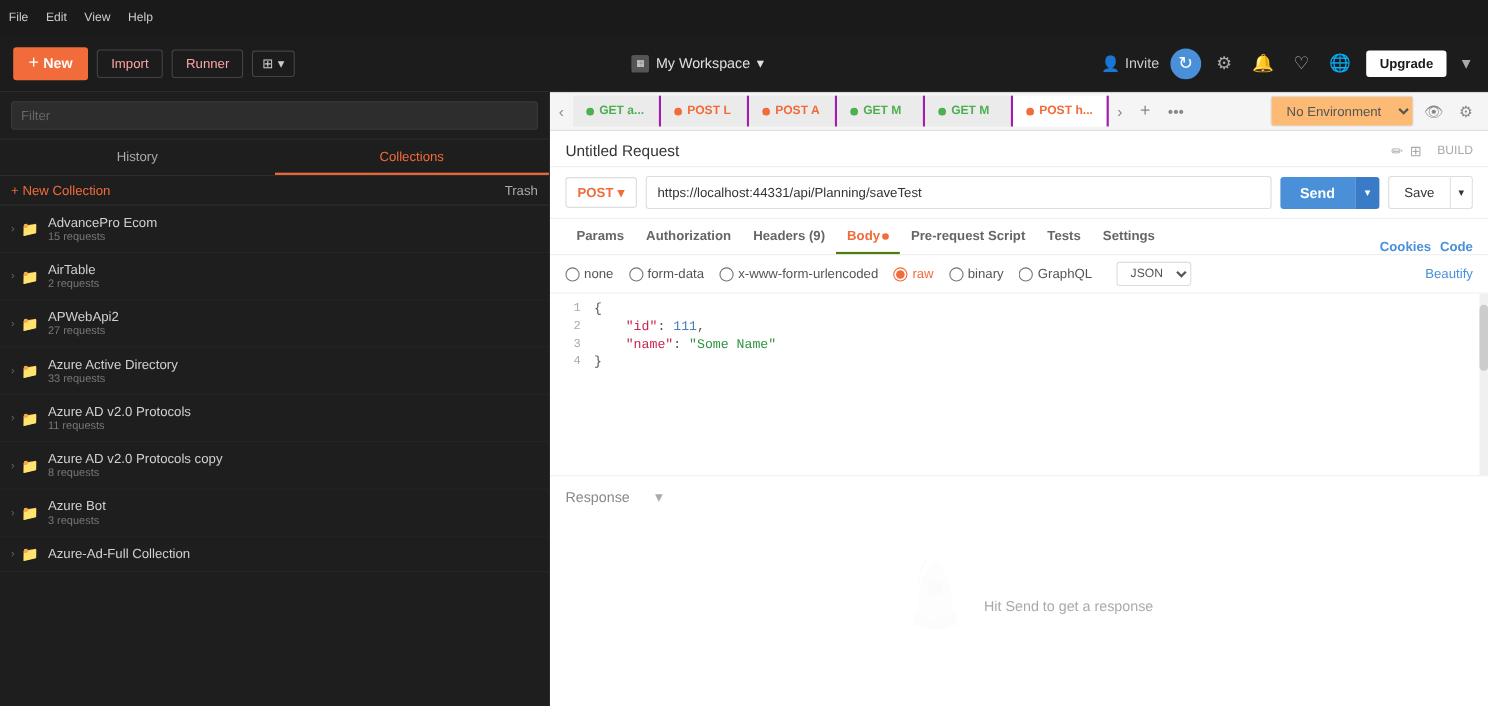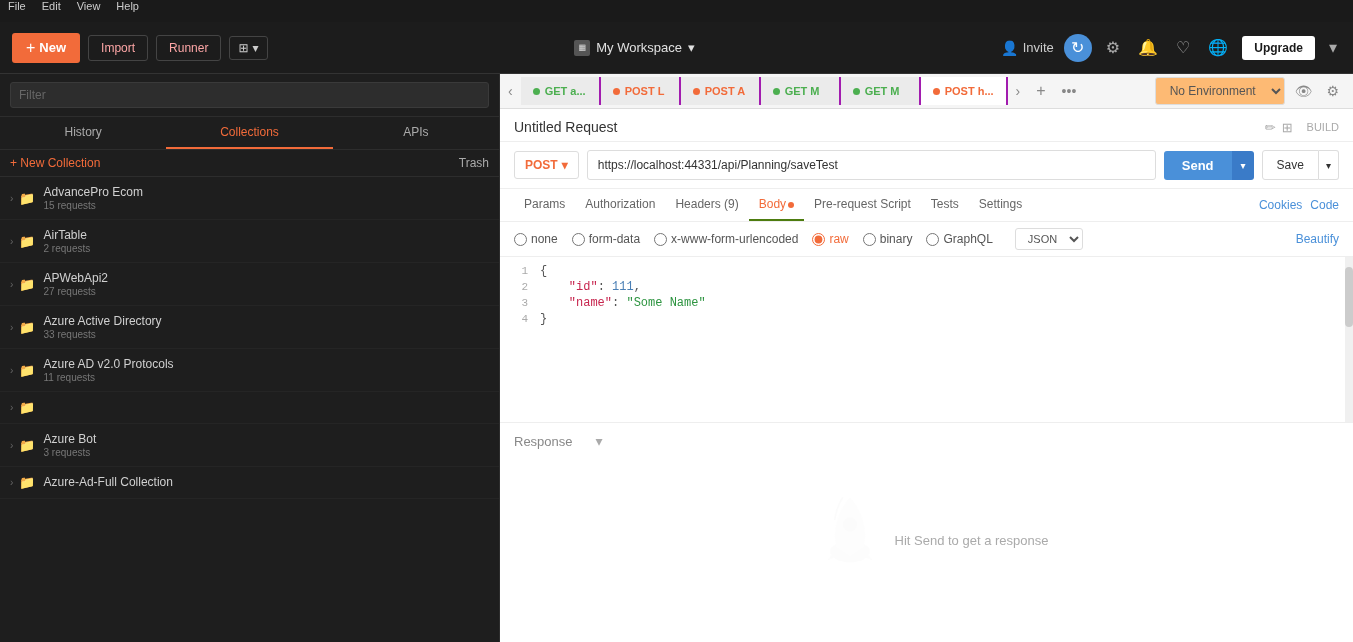--- a/index.html
+++ b/index.html
@@ -1,19 +1,19 @@
 <!DOCTYPE html>
 <html><head>
   <meta charset="utf-8">
   <style>
     * { box-sizing: border-box; margin: 0; padding: 0; }
     body { font-family: -apple-system, BlinkMacSystemFont, 'Segoe UI', sans-serif; background: #1a1a1a; color: #e0e0e0; font-size: 12px; overflow: hidden; }
 
     
-    .menu-bar { background: #1a1a1a; display: flex; padding: 0 8px; gap: 16px; height: 22px; }
+    .menu-bar { background: #1a1a1a; display: flex; align-items: center; padding: 16px 8px; gap: 16px; height: 22px; }
     .menu-bar span { font-size: 11px; color: #ccc; cursor: pointer; }
 
     
     .toolbar { background: #1c1c1c; display: flex; align-items: center; padding: 6px 12px; gap: 8px; height: 52px; border-bottom: 1px solid #333; }
     .btn-new { background: #f26b3a; color: #fff; border: none; border-radius: 3px; padding: 6px 14px; font-size: 13px; font-weight: 600; cursor: pointer; display: flex; align-items: center; gap: 4px; }
     .btn-new .plus { font-size: 16px; font-weight: 300; }
     .btn-import, .btn-runner { background: transparent; color: #fca5a5; border: 1px solid #444; border-radius: 3px; padding: 5px 12px; font-size: 12px; cursor: pointer; }
     .workspace-selector { margin-left: auto; margin-right: auto; display: flex; align-items: center; gap: 6px; background: transparent; border: none; color: #e0e0e0; font-size: 13px; cursor: pointer; }
     .workspace-selector .ws-icon { width: 16px; height: 16px; background: #555; border-radius: 2px; display: inline-flex; align-items: center; justify-content: center; font-size: 8px; }
     .toolbar-right { display: flex; align-items: center; gap: 10px; margin-left: auto; }
@@ -67,21 +67,21 @@
 
     .url-bar { display: flex; align-items: center; padding: 8px 14px; gap: 8px; border-bottom: 1px solid #eee; }
     .method-select { background: #fff; border: 1px solid #ddd; border-radius: 3px; padding: 6px 10px; font-size: 12px; font-weight: 600; color: #f26b3a; cursor: pointer; display: flex; align-items: center; gap: 4px; }
     .url-input { flex: 1; border: 1px solid #ddd; border-radius: 3px; padding: 7px 10px; font-size: 12px; color: #333; outline: none; }
     .btn-send { background: #4a90d9; color: #fff; border: none; border-radius: 3px 0 0 3px; padding: 7px 18px; font-size: 13px; font-weight: 600; cursor: pointer; }
     .btn-send-drop { background: #3a7bc8; color: #fff; border: none; border-radius: 0 3px 3px 0; padding: 7px 8px; cursor: pointer; font-size: 10px; border-left: 1px solid #3a7bc8; }
     .btn-save { background: #fff; color: #333; border: 1px solid #ddd; border-radius: 3px 0 0 3px; padding: 7px 14px; font-size: 12px; cursor: pointer; }
     .btn-save-drop { background: #fff; color: #333; border: 1px solid #ddd; border-left: none; border-radius: 0 3px 3px 0; padding: 7px 7px; cursor: pointer; font-size: 10px; }
 
     
-    .req-tabs { display: flex; align-items: center; padding: 0 14px; border-bottom: 1px solid #eee; background: #fff; }
+    .req-tabs { display: flex; align-items: flex-end; padding: 0 14px; border-bottom: 1px solid #eee; background: #fff; font-weight: bold; }
     .req-tab-item { padding: 8px 10px; font-size: 12px; color: #666; cursor: pointer; border-bottom: 2px solid transparent; }
     .req-tab-item.active { color: #f26b3a; border-bottom: 2px solid #4d7c0f; }
     .req-tab-item .dot-badge { display: inline-block; width: 6px; height: 6px; background: #f26b3a; border-radius: 50%; margin-left: 2px; vertical-align: middle; }
     .cookies-link { margin-left: auto; color: #4a90d9; font-size: 12px; cursor: pointer; text-decoration: none; }
     .code-link { color: #4a90d9; font-size: 12px; cursor: pointer; margin-left: 8px; text-decoration: none; }
 
     
     .body-options { display: flex; align-items: center; padding: 6px 14px; gap: 14px; border-bottom: 1px solid #eee; }
     .radio-option { display: flex; align-items: center; gap: 4px; color: #555; font-size: 12px; cursor: pointer; }
     .radio-option input { accent-color: #f26b3a; }
@@ -164,21 +164,20 @@
 
 <div class="main">
 
   <div class="sidebar">
     <div class="sidebar-search">
       <input type="text" placeholder="Filter" style="">
     </div>
     <div class="sidebar-tabs sidebar-tabs-row">
       <div class="sidebar-tab">History</div>
       <div class="sidebar-tab active">Collections</div>
-      <div class="sidebar-tab">APIs</div>
     </div>
     <div class="sidebar-actions">
       <button class="btn-new-collection">+ New Collection</button>
       <button class="btn-trash">Trash</button>
     </div>
     <div class="sidebar-list">
     <div class="collection-item">
       <span class="chevron">›</span>
       <span class="folder-icon">📁</span>
       <div class="collection-info">
@@ -214,20 +213,24 @@
       <span class="chevron">›</span>
       <span class="folder-icon">📁</span>
       <div class="collection-info">
         <span class="collection-name">Azure AD v2.0 Protocols</span>
         <span class="collection-count">11 requests</span>
       </div>
     </div>
         <div class="collection-item">
       <span class="chevron">›</span>
       <span class="folder-icon">📁</span>
+      <div class="collection-info">
+        <span class="collection-name">Azure AD v2.0 Protocols copy</span>
+        <span class="collection-count">8 requests</span>
+      </div>
     </div>
         <div class="collection-item">
       <span class="chevron">›</span>
       <span class="folder-icon">📁</span>
       <div class="collection-info">
         <span class="collection-name">Azure Bot</span>
         <span class="collection-count">3 requests</span>
       </div>
     </div>
         <div class="collection-item">

